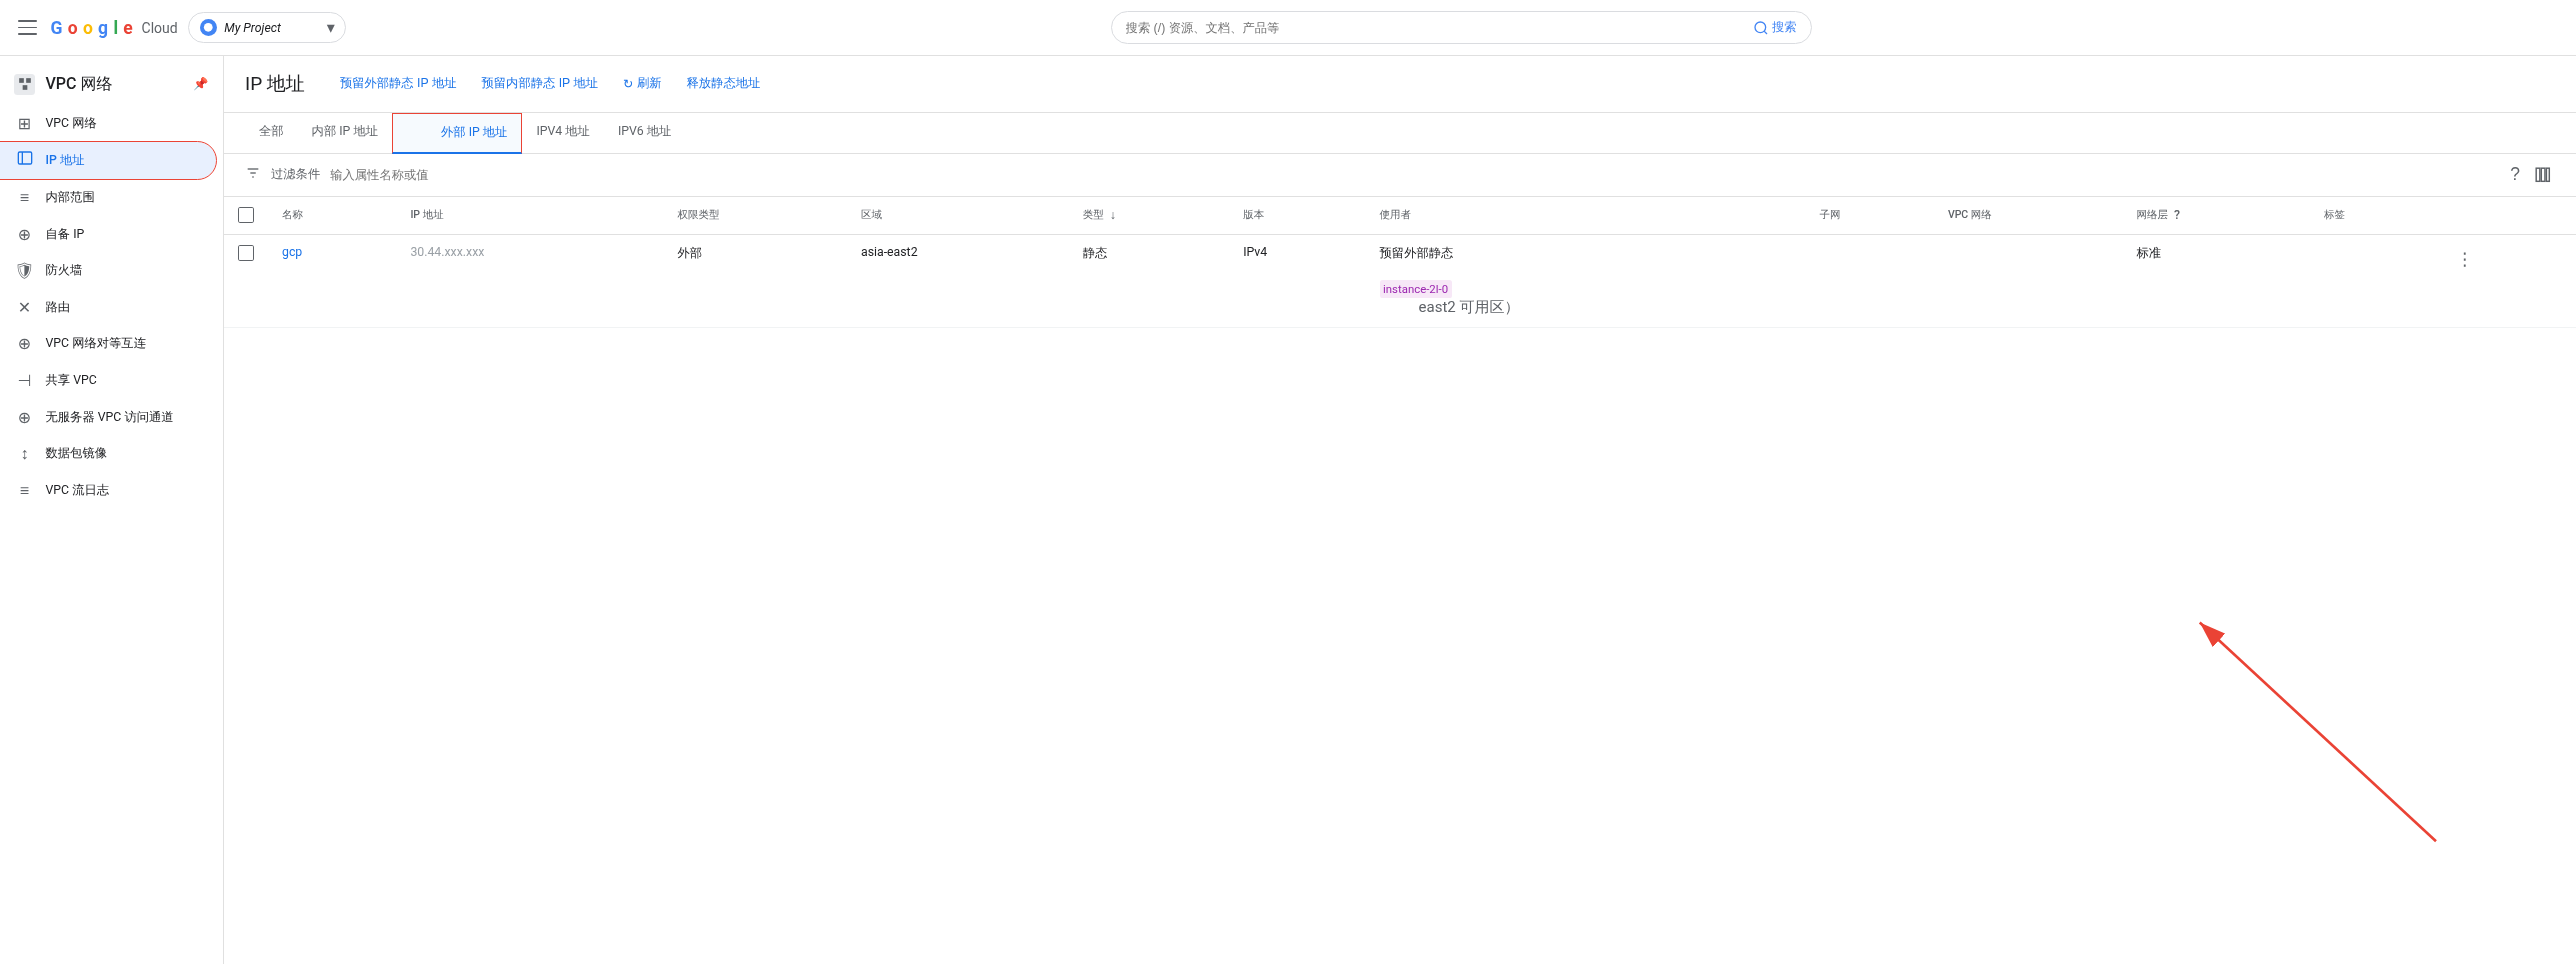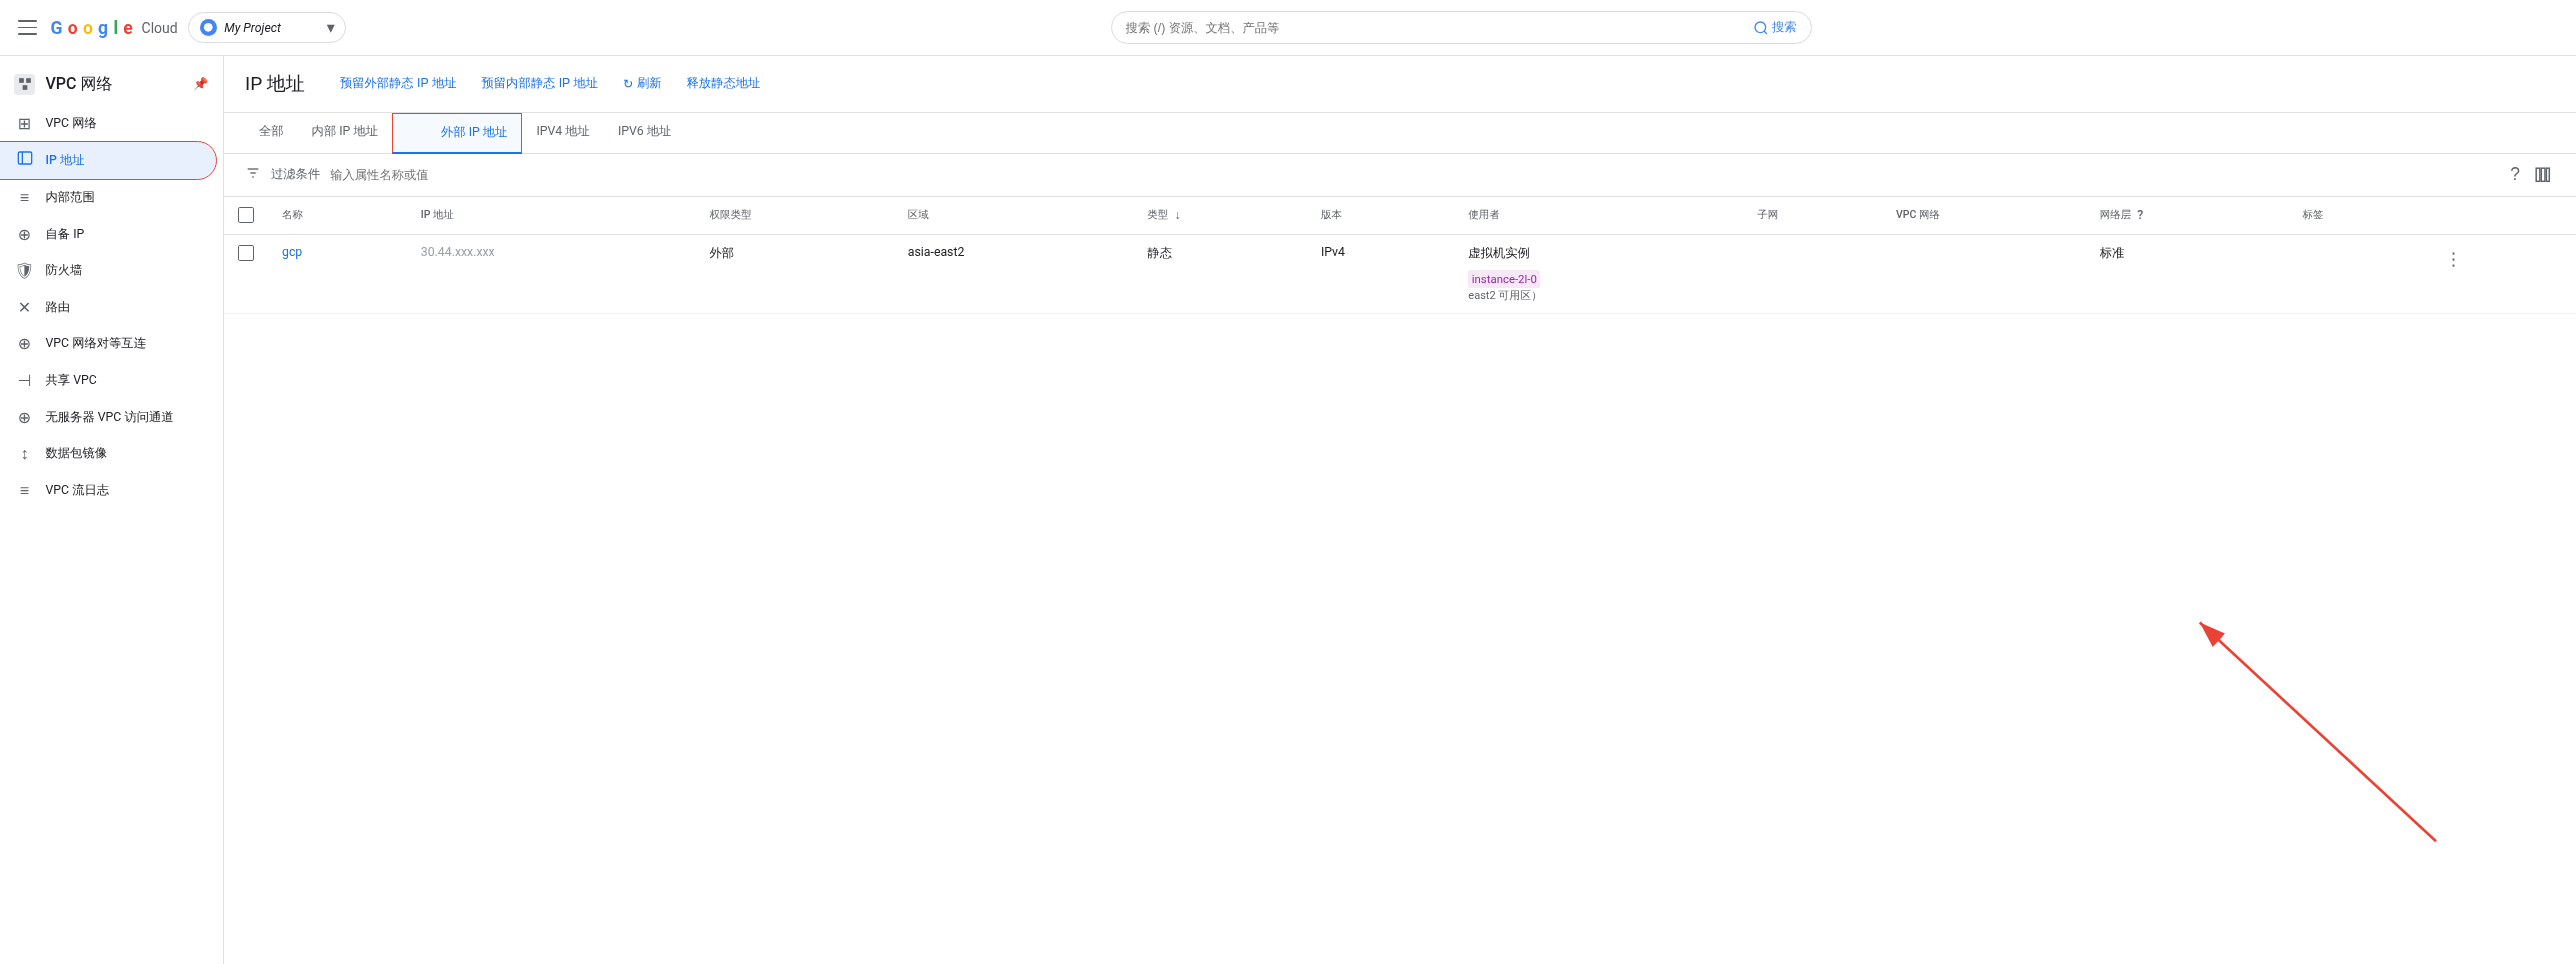--- a/index.html
+++ b/index.html
@@ -288,21 +288,21 @@
       width: 16px;
       height: 16px;
       border: 1.8px solid #5f6368;
       border-radius: 1.8px;
       cursor: pointer;
     }
     .sort-icon { font-size: 12.3px; margin-left: 3.5px; vertical-align: middle; }
     .help-icon { font-size: 12.3px; margin-left: 3.5px; vertical-align: middle; color: #5f6368; cursor: pointer; }
 
     .ip-address { color: #9aa0a6; font-size: 12.3px; }
-    .zone-text { color: #5f6368; font-size: 11px; }
+    .zone-text { color: #5f6368; font-size: 15px; margin-left: 39px; }
     .more-icon { color: #5f6368; cursor: pointer; font-size: 17.5px; }
 
     
     .arrow-annotation {
       position: fixed;
       bottom: 105px;
       right: 70px;
       pointer-events: none;
       z-index: 200;
     }
@@ -528,22 +528,22 @@
               <span>asia-east2</span>
             </td>
             <td>
               <span>静态</span>
             </td>
             <td>
               <span>IPv4</span>
             </td>
             <td>
               <div>
-                <div>虚拟机实例</div>
-                <div style="background: rgba(200,100,200,0.15); padding: 1.8px 3.5px; border-radius:2.6px; color:#9c27b0; display:inline-block; font-size:11.4px; margin-top:8px;">
+                <div>预留外部静态</div>
+                <div style="background: rgba(200,100,200,0.15); padding: 1.8px 3.5px; border-radius:2.6px; color:#9c27b0; display:inline-block; font-size:11.4px; margin-top:18px;">
                   <span>instance-2l-0</span>
                 </div>
                 <div class="zone-text">east2 可用区）</div>
               </div>
             </td>
             <td></td>
             <td></td>
             <td>
               <span>标准</span>
             </td>

